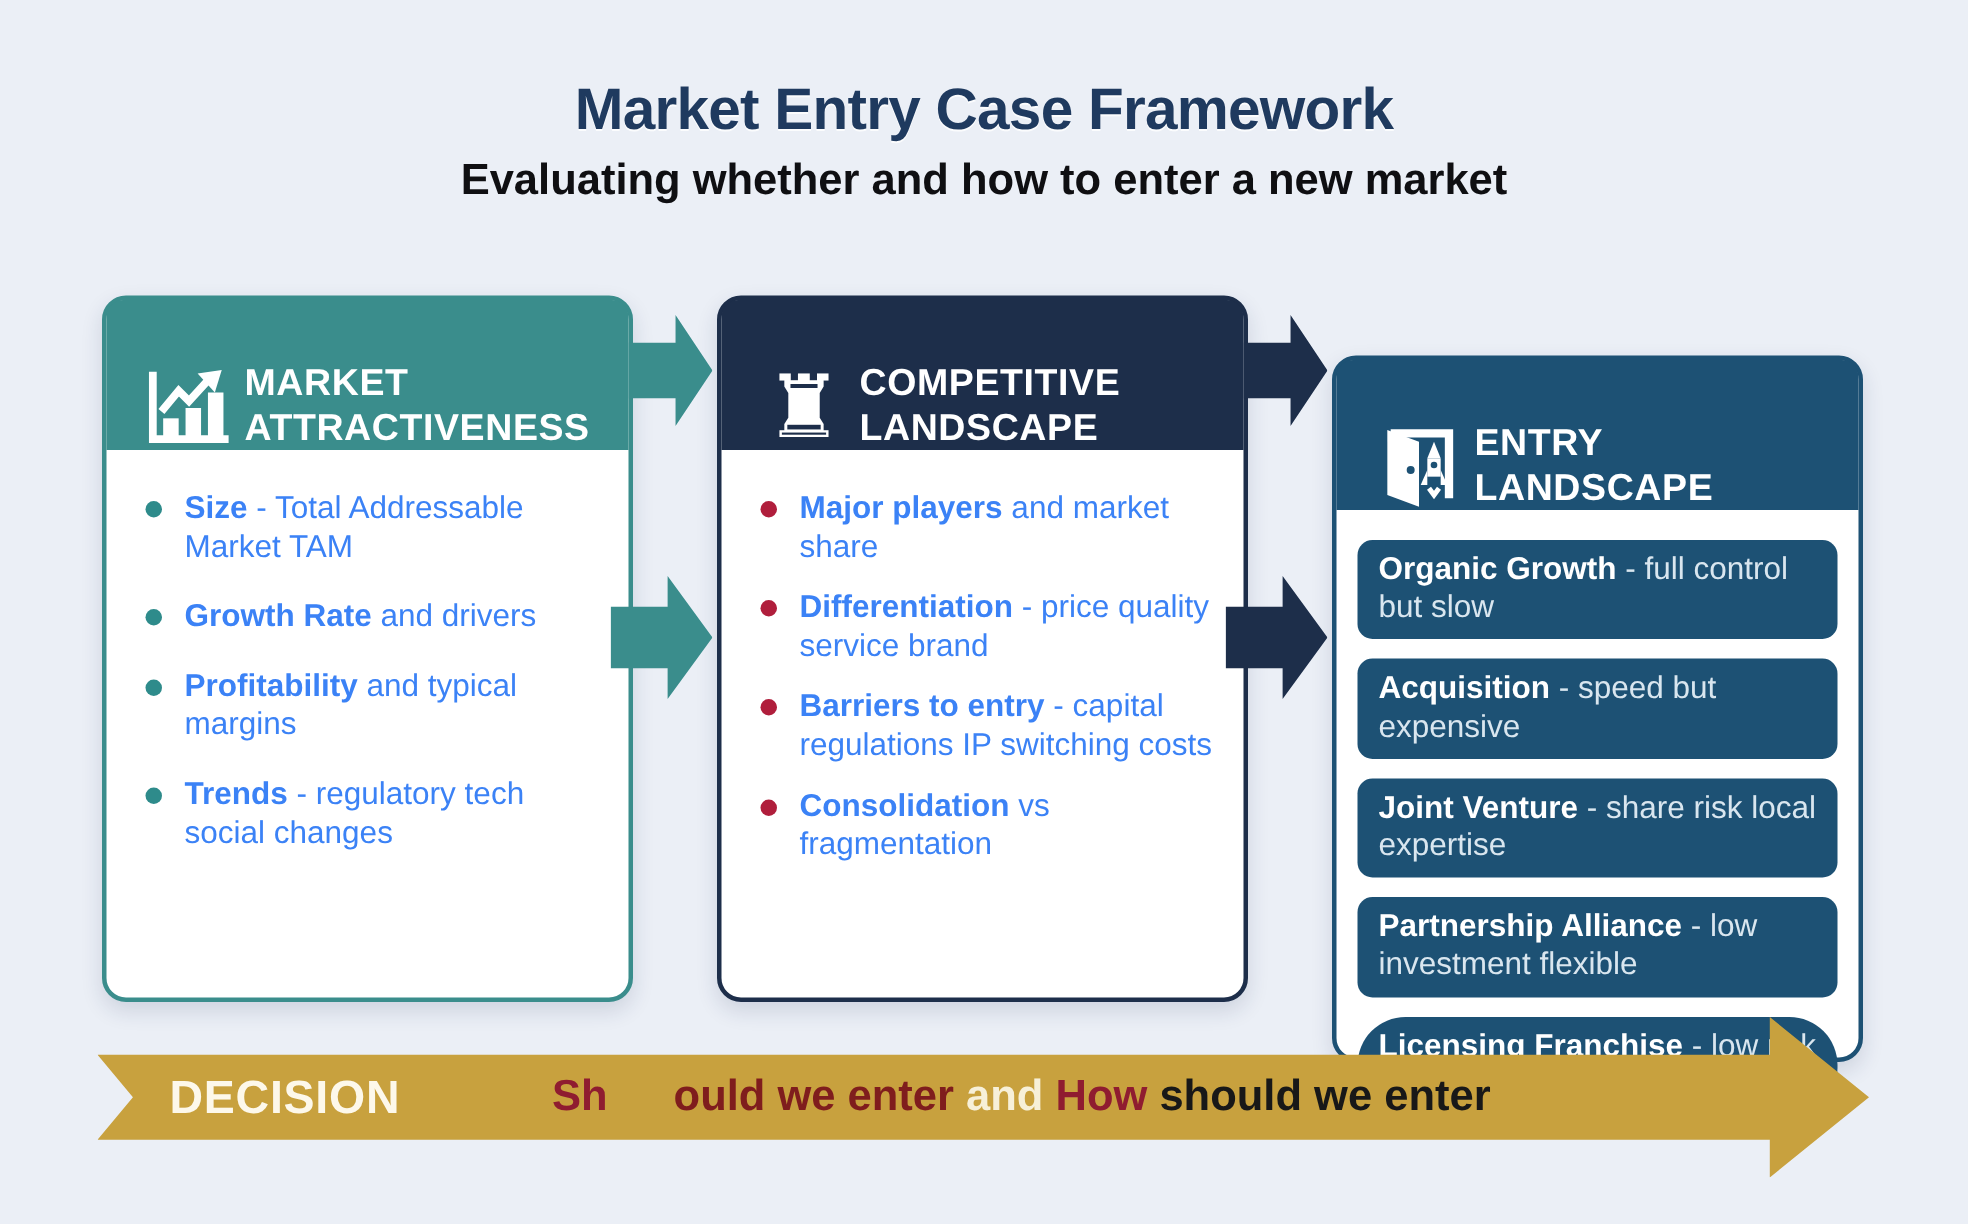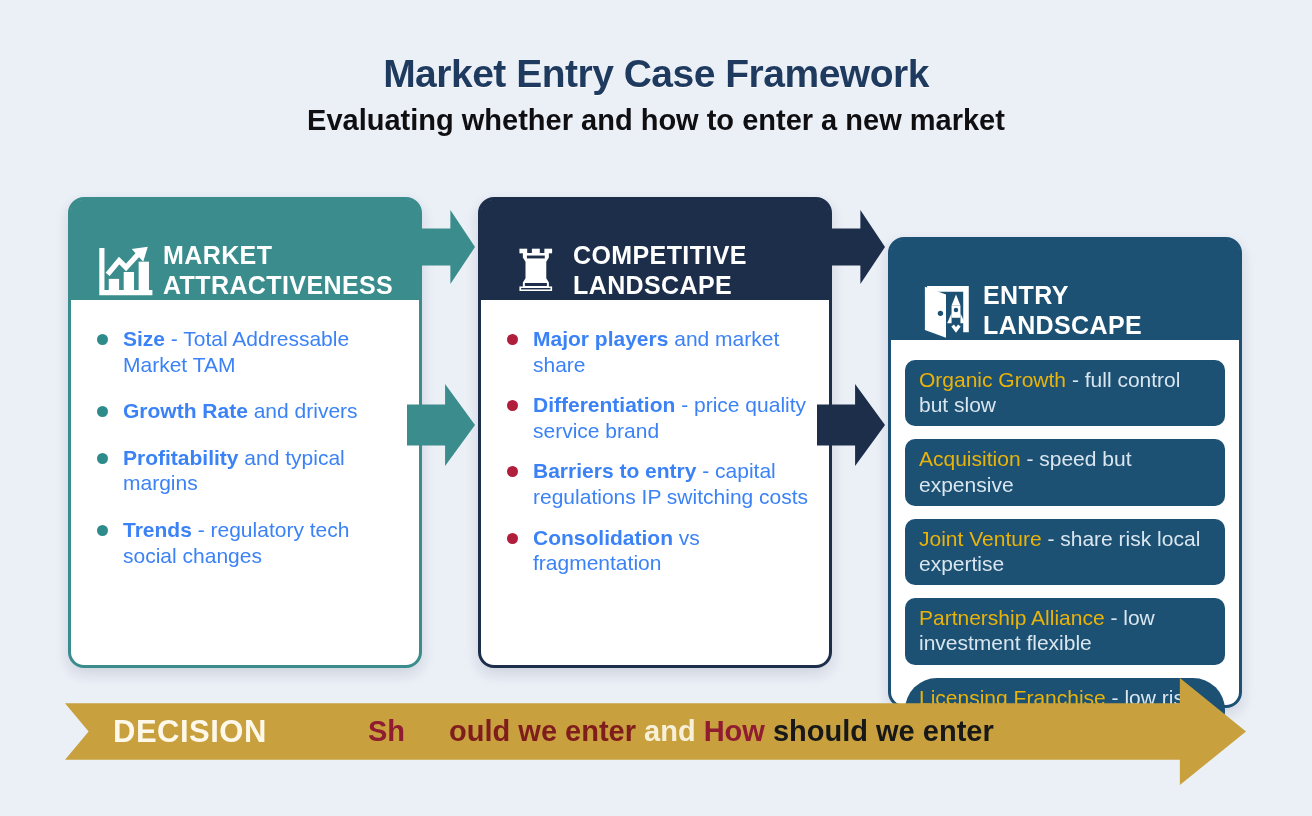--- a/index.html
+++ b/index.html
@@ -34,21 +34,21 @@
   .bullet .dot{
     position:absolute;left:8px;top:8px;width:11px;height:11px;border-radius:50%;background:#888;
   }
   .bullet b{font-weight:bold;}
   .card2 .bullet{margin-bottom:15px;}
   
   .chip{
     border-radius:10px;padding:7px 14px 9px 14px;margin-bottom:13px;
     font-size:21px;line-height:1.2;color:#d9e6ef;
   }
-  .chip b{color:#eab308;font-weight:normal;}
+  .chip b{color:#ffffff;font-weight:bold;}
   
   .flow-arrow{
     position:absolute;
     clip-path:polygon(0 25%,56% 25%,56% 0,100% 50%,56% 100%,56% 75%,0 75%);
     background:#333;
   }
   .arrow-h{top:210px;width:56px;height:74px;}
   .arrow-m{top:384px;width:68px;height:82px;}
   
   .decision-arrow{

